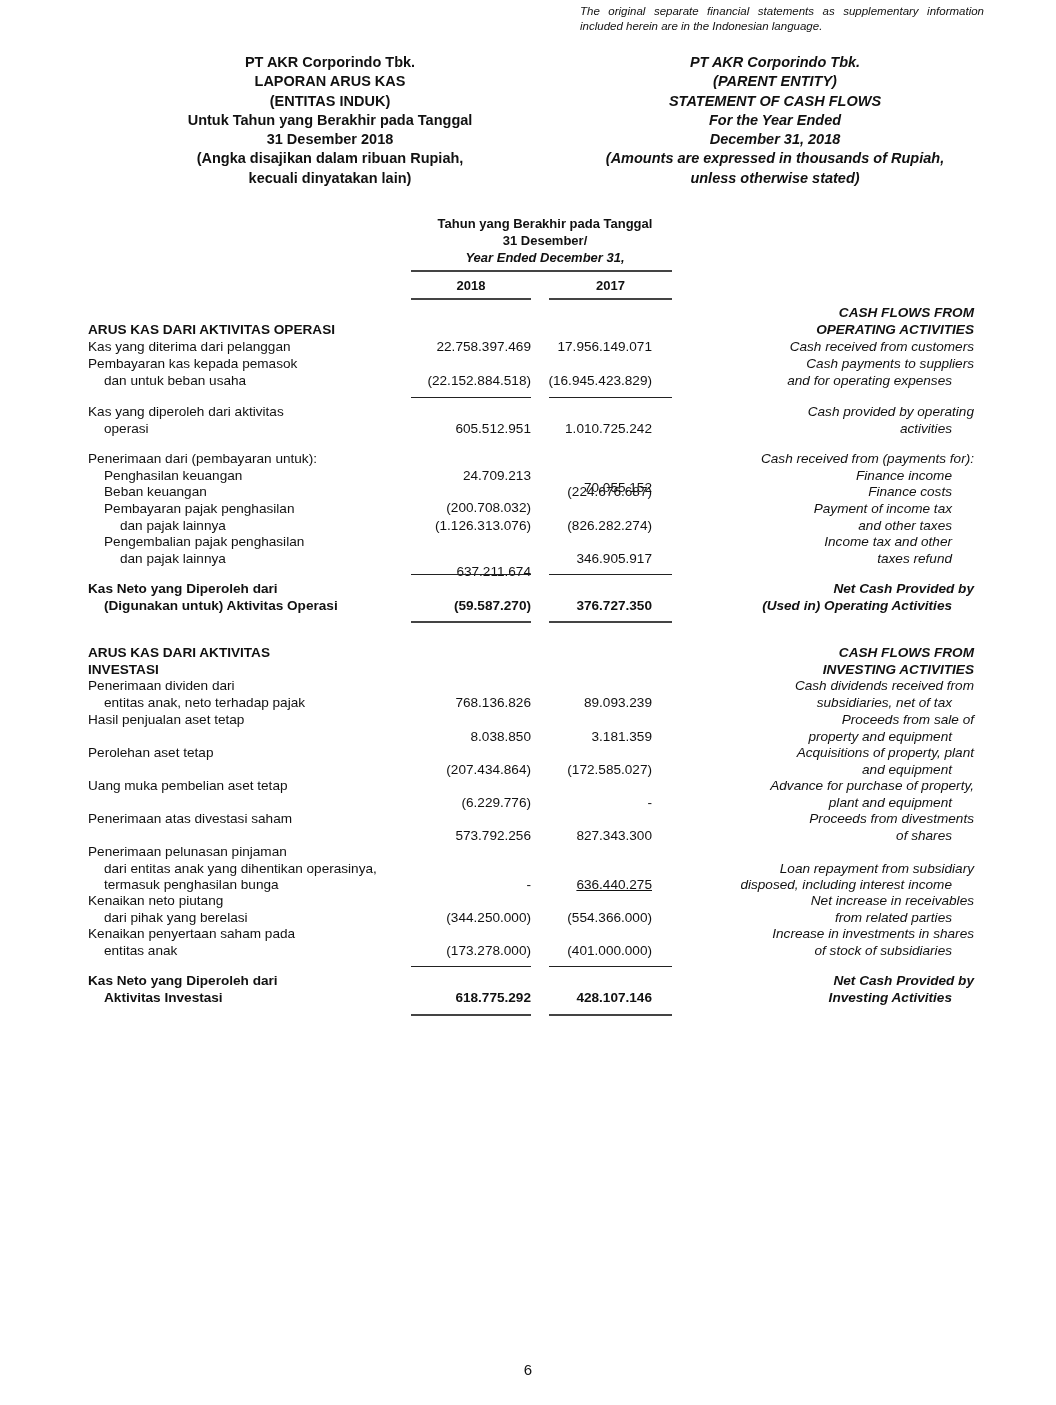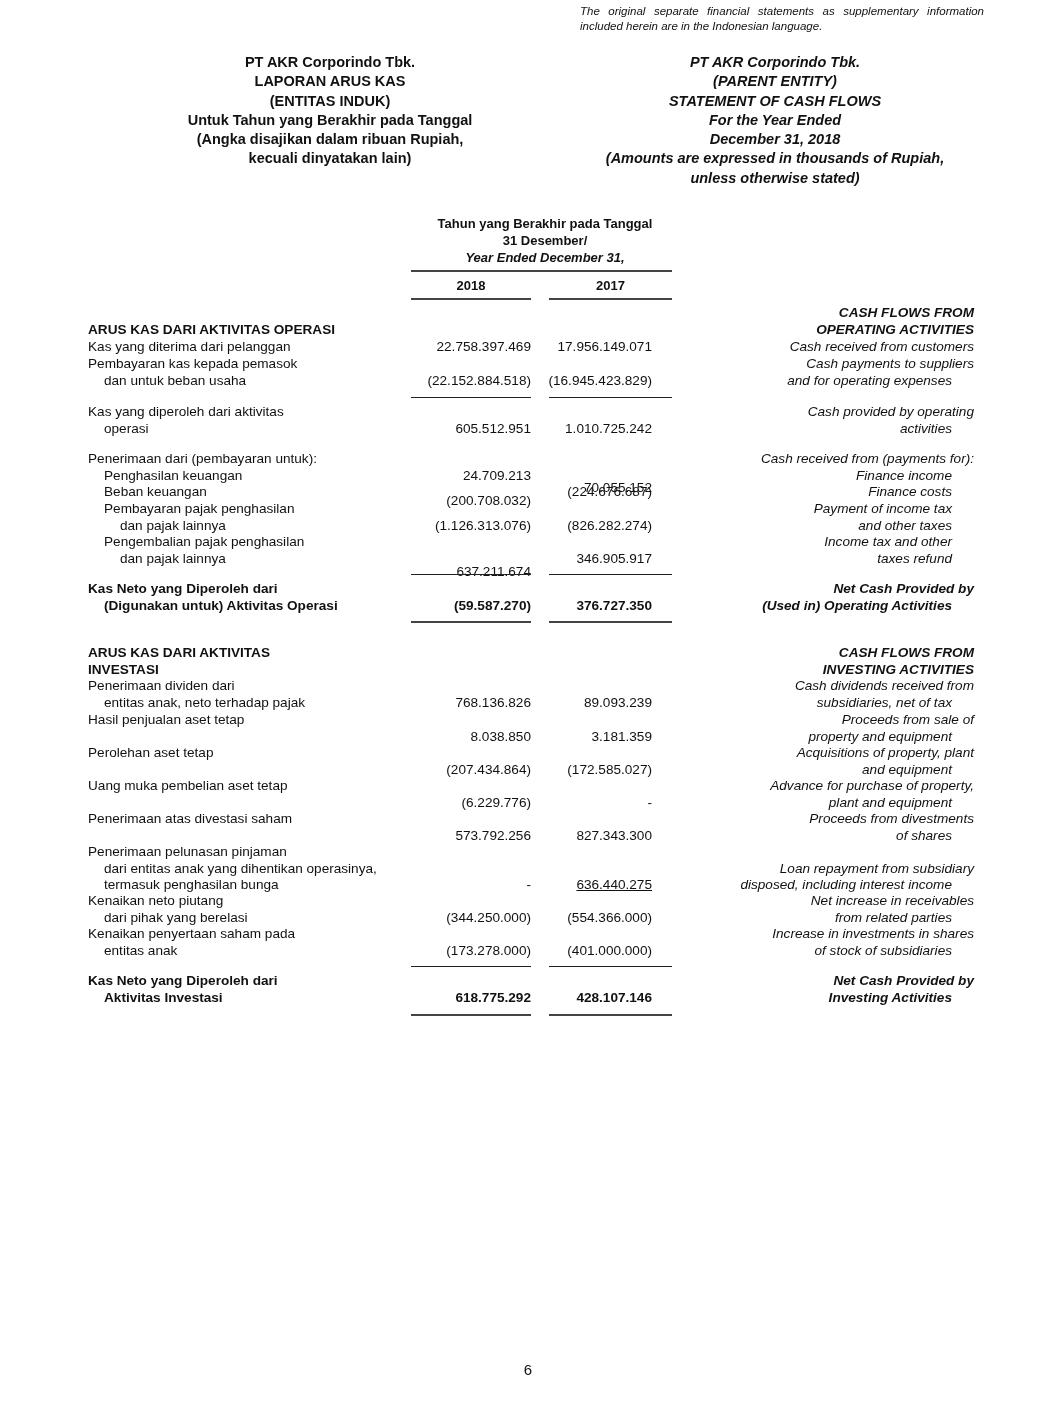--- a/index.html
+++ b/index.html
@@ -31,20 +31,21 @@
 </head>
 <body>
 
 <div class="abs note">The original separate financial statements as supplementary information included herein are in the Indonesian language.</div>
 
 <div class="abs title-block tl">
   <div>PT AKR Corporindo Tbk.</div>
   <div>LAPORAN ARUS KAS</div>
   <div>(ENTITAS INDUK)</div>
   <div>Untuk Tahun yang Berakhir pada Tanggal</div>
+  <div>31 Desember 2018</div>
   <div>(Angka disajikan dalam ribuan Rupiah,</div>
   <div>kecuali dinyatakan lain)</div>
 </div>
 <div class="abs title-block tr">
   <div>PT AKR Corporindo Tbk.</div>
   <div>(PARENT ENTITY)</div>
   <div>STATEMENT OF CASH FLOWS</div>
   <div>For the Year Ended</div>
   <div>December 31, 2018</div>
   <div>(Amounts are expressed in thousands of Rupiah,</div>
@@ -126,21 +127,21 @@
       <div class="v1" style="top: 0px;">24.709.213</div>
       <div class="v2" style="top: 0px; margin-top: 12px;">70.055.152</div>
     </div>
     <div class="row" style="top: 484px;">
       <div class="lbl">
         <div class="ind1">Beban keuangan</div>
       </div>
       <div class="en">
         <span class="in">Finance costs</span>
       </div>
-      <div class="v1 neg" style="top: 9px;">(200.708.032)</div>
+      <div class="v1 neg" style="top: 16px;">(200.708.032)</div>
       <div class="v2 neg" style="top: 0px;">(224.676.687)</div>
     </div>
     <div class="row" style="top: 501px;">
       <div class="lbl">
         <div class="ind1">Pembayaran pajak penghasilan</div>
         <div class="ind2">dan pajak lainnya</div>
       </div>
       <div class="en">
         <span class="in">Payment of income tax</span>
         <span class="in">and other taxes</span>

